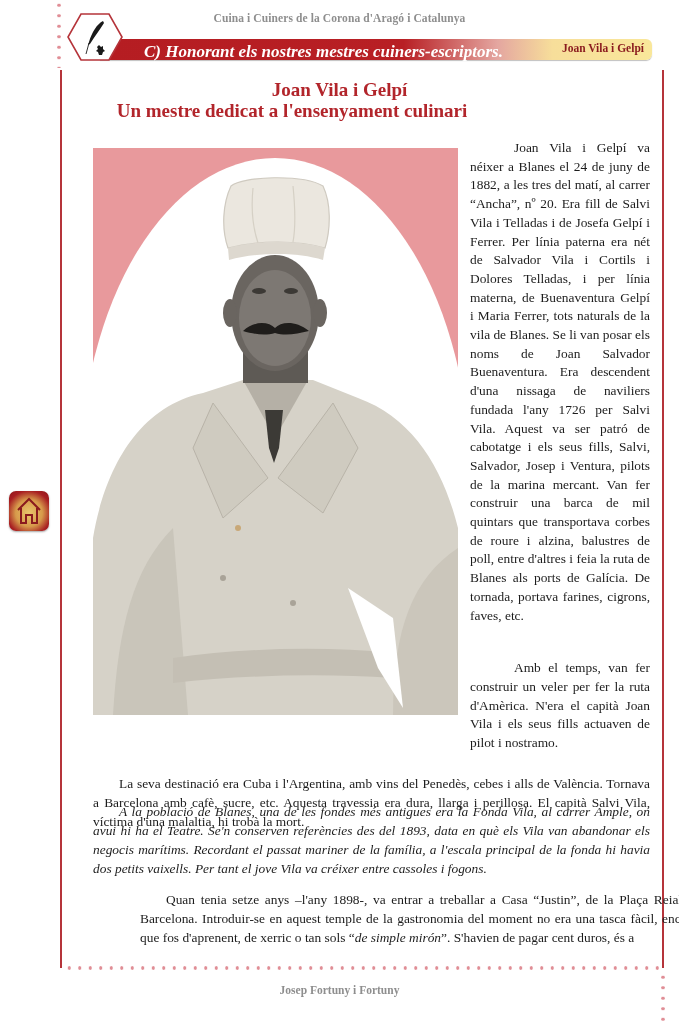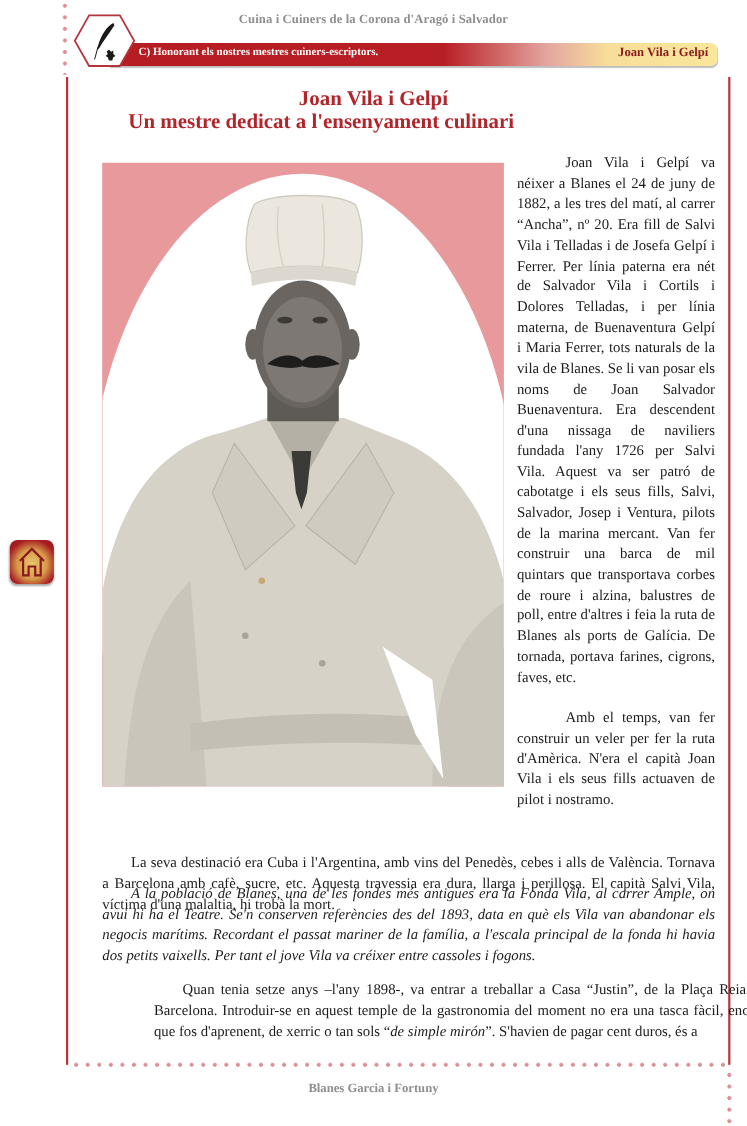--- a/index.html
+++ b/index.html
@@ -11,52 +11,52 @@
   .dots-h { position: absolute; height: 4px; background-image: radial-gradient(circle, #e08e96 1.6px, transparent 1.9px); background-size: 10.5px 4px; background-repeat: repeat-x; }
   .rule-v { position: absolute; width: 1.5px; background: #b5343a; }
 
   .top-caption { position: absolute; top: 12px; left: 0; width: 679px; text-align: center; font-size: 11.5px; font-weight: bold; color: #8e8e8e; letter-spacing: 0.1px; }
 
   .hex-logo { position: absolute; left: 67px; top: 12px; width: 56px; height: 50px; z-index: 3; }
 
   .section-bar { position: absolute; left: 100px; top: 39px; width: 552px; height: 21px;
     background: linear-gradient(90deg, #b51d22 0%, #b81f24 55%, #e4a6a0 72%, #f7de9a 82%, #f9e79a 100%);
     border-radius: 0 6px 6px 0; box-shadow: 0 1px 1px rgba(0,0,0,0.25); }
-  .section-bar .left-label { position: absolute; left: 26px; top: 3px; font-size: 10px; font-weight: bold; color: #ffffff; }
+  .section-bar .left-label { position: absolute; left: 44px; top: 3px; font-size: 17px; font-weight: bold; color: #ffffff; font-style: italic; }
   .section-bar .right-label { position: absolute; right: 8px; top: 3px; font-size: 11.5px; font-weight: bold; color: #8a1a1e; }
 
   .title { position: absolute; top: 80px; left: 0; width: 679px; text-align: center; font-size: 19px; font-weight: bold; color: #b2252b; line-height: 20px; }
   .subtitle { position: absolute; top: 100px; left: 0; width: 584px; text-align: center; font-size: 19px; font-weight: bold; color: #b2252b; line-height: 22px; }
 
   .photo { position: absolute; left: 93px; top: 148px; width: 365px; height: 567px; background: #e8999c; overflow: hidden; }
 
   .side-text { position: absolute; left: 470px; top: 139px; width: 180px; font-size: 13.4px; line-height: 18.7px; text-align: justify; color: #1c1c1c; font-family: Liberation Serif, serif; }
   .side-text p { text-indent: 44px; }
-  .side-text p + p { margin-top: 18px; }
+  .side-text p + p { margin-top: 34px; }
 
   .body-text { position: absolute; left: 93px; width: 557px; font-size: 13.4px; line-height: 18.9px; text-align: justify; color: #1c1c1c; }
   .body-text p { text-indent: 26px; }
 
   .home-btn { position: absolute; left: 9px; top: 491px; width: 40px; height: 40px; border-radius: 7px;
     background: radial-gradient(circle at 50% 55%, #e9c56b 0%, #d79a4b 45%, #a81f22 75%, #8e1518 100%);
     box-shadow: 0 1px 2px rgba(0,0,0,0.35); }
   .home-btn svg { position: absolute; left: 6px; top: 5px; }
 
   .footer { position: absolute; top: 984px; left: 0; width: 679px; text-align: center; font-size: 11.5px; font-weight: bold; color: #8e8e8e; }
 </style>
 </head>
 <body>
 
 <div class="dots-v" style="left:57px; top:0; height:68px;"></div>
 <div class="rule-v" style="left:60px; top:70px; height:898px;"></div>
 <div class="rule-v" style="left:662px; top:70px; height:898px;"></div>
 <div class="dots-h" style="left:64px; top:966px; width:598px;"></div>
 <div class="dots-v" style="left:661px; top:972px; height:52px;"></div>
 
-<div class="top-caption">Cuina i Cuiners de la Corona d'Aragó i Salvador</div>
+<div class="top-caption">Cuina i Cuiners de la Corona d'Aragó i Catalunya</div>
 
 <div class="section-bar">
   <span class="left-label">C) Honorant els nostres mestres cuiners-escriptors.</span>
   <span class="right-label">Joan Vila i Gelpí</span>
 </div>
 
 <div class="hex-logo">
   <svg width="56" height="50" viewBox="0 0 56 50">
     <polygon points="14,2 42,2 55,25 42,48 14,48 1,25" fill="#ffffff" stroke="#b5343a" stroke-width="1.6"></polygon>
     <path d="M36,9 C30,12 25,20 22,30 L21,33 L23,32 C27,25 32,19 37,11 Z" fill="#1a1a1a"></path>
@@ -124,13 +124,13 @@
   <p><span>Quan tenia setze anys –l'any 1898-, va entrar a treballar a Casa “Justin”, de la Plaça Reial, a Barcelona. Introduir-se en aquest temple de la gastronomia del moment no era una tasca fàcil, encara que fos d'aprenent, de xerric o tan sols “</span><i>de simple mirón</i><span>”. S'havien de pagar cent duros, és a</span></p>
 </div>
 
 <div class="home-btn">
   <svg width="28" height="30" viewBox="0 0 28 30">
     <path d="M3,14 L14,3 L25,14" fill="none" stroke="#8a1a1e" stroke-width="2"></path>
     <path d="M6,12 L6,27 L11,27 L11,19 L17,19 L17,27 L22,27 L22,12" fill="none" stroke="#8a1a1e" stroke-width="2"></path>
   </svg>
 </div>
 
-<div class="footer">Blanes Garcia i Fortuny</div>
+<div class="footer">Josep Fortuny i Fortuny</div>
 
 </body></html>

